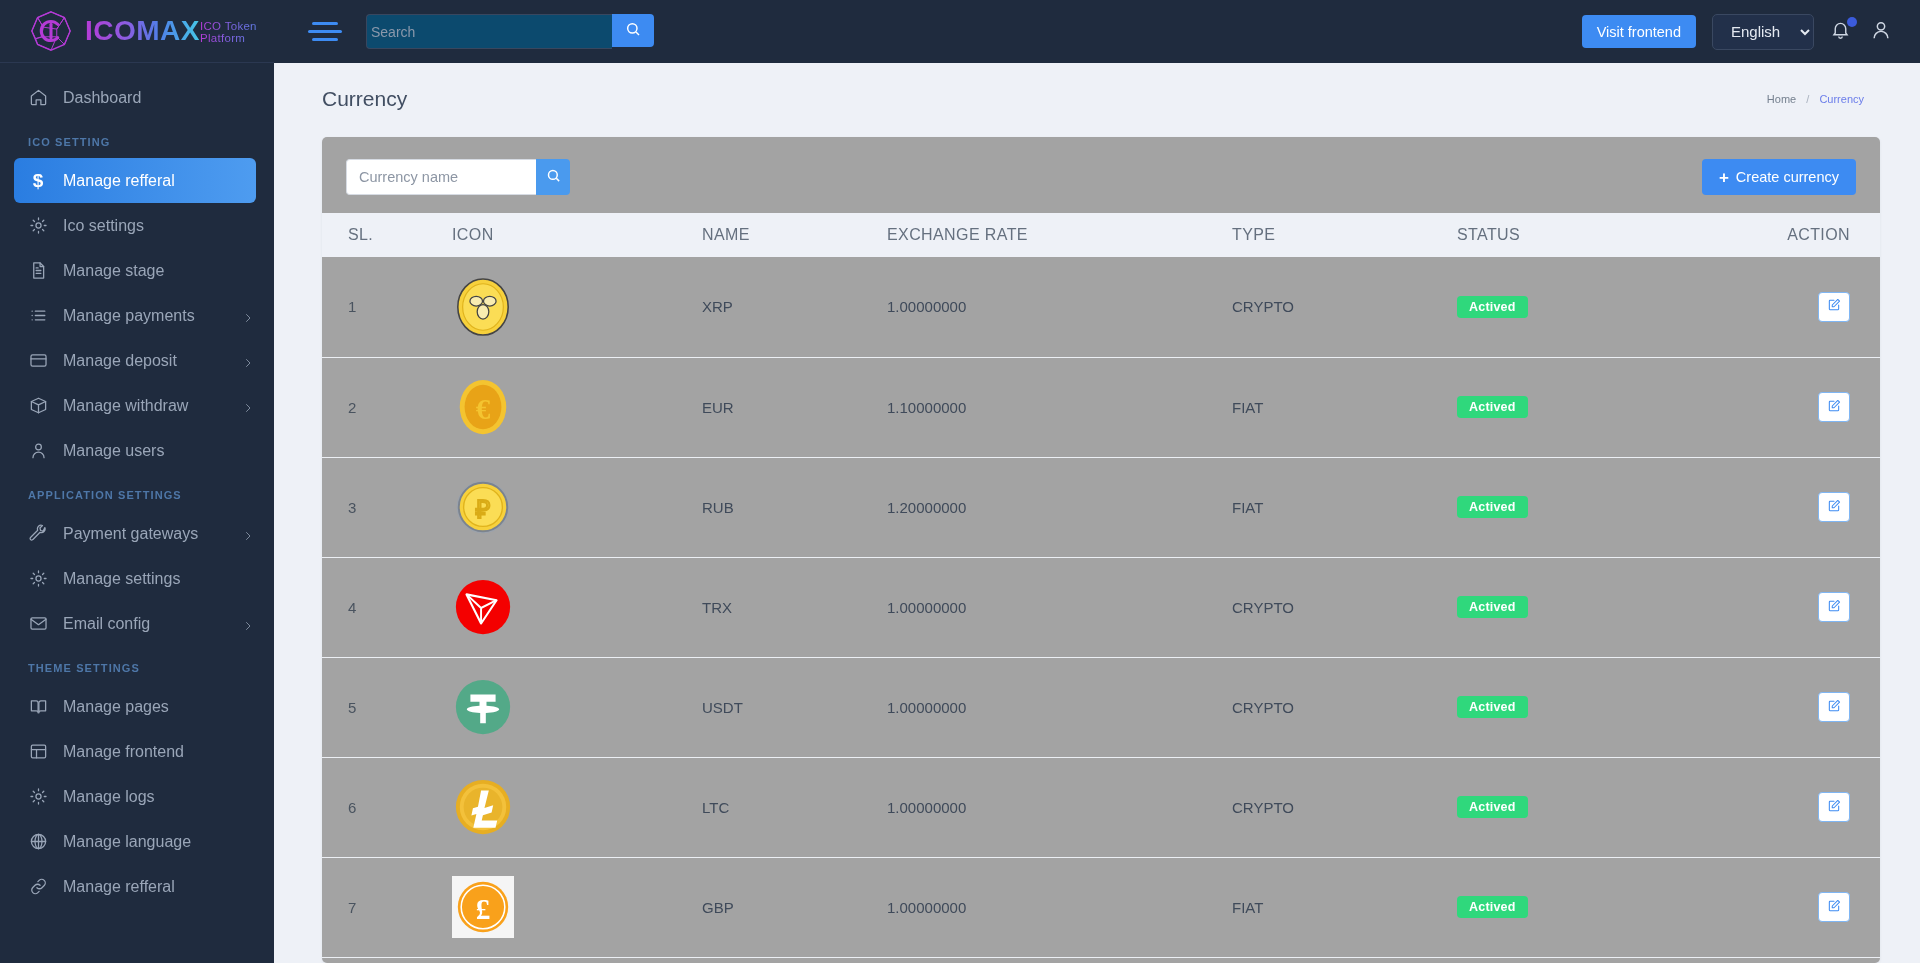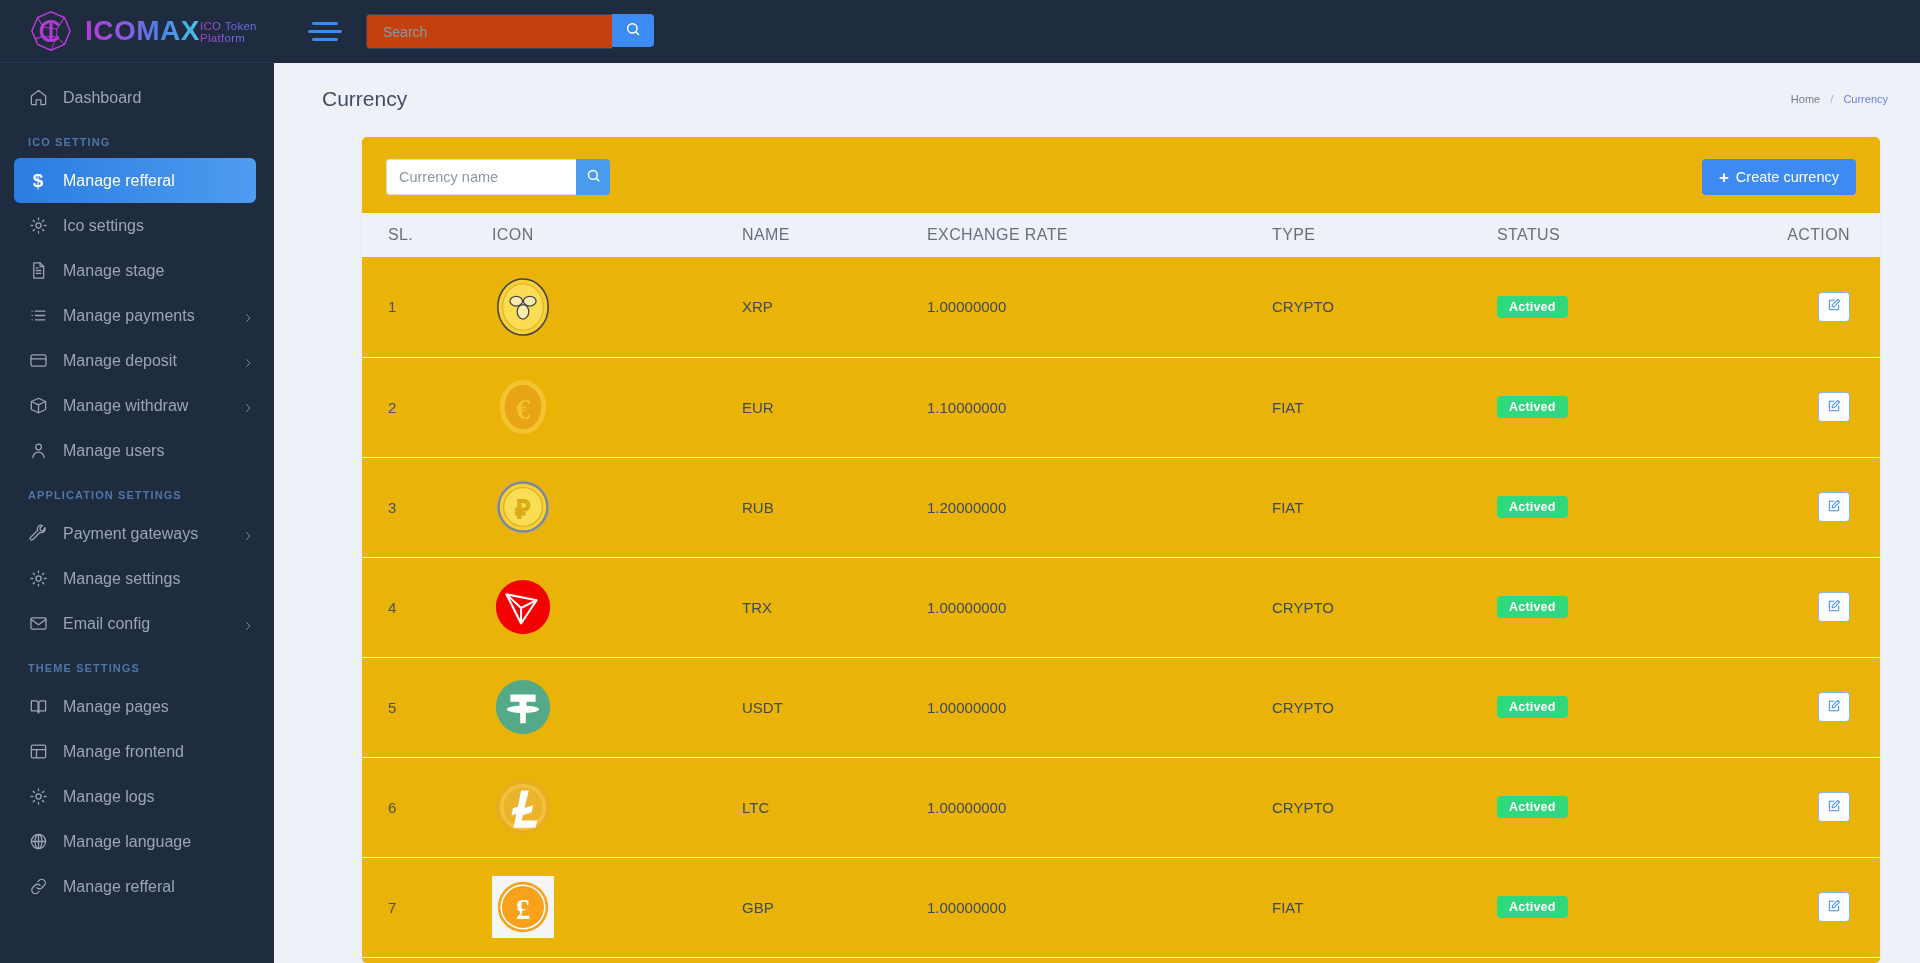--- a/index.html
+++ b/index.html
@@ -77,24 +77,24 @@
     width: 34px; height: 34px; margin-left: 34px;
     display: flex; flex-direction: column; justify-content: center; gap: 5px; cursor: pointer;
   }
   .hamburger i { display: block; height: 3px; background: #3d8bf2; border-radius: 2px; }
   .hamburger i:nth-child(1) { width: 26px; margin-left: 4px;}
   .hamburger i:nth-child(2) { width: 34px; }
   .hamburger i:nth-child(3) { width: 26px; margin-left: 4px;}
 
   .topsearch { display: flex; margin-left: 24px; }
   .topsearch input {
-    width: 246px; height: 35px; background: #c2410c;
+    width: 246px; height: 35px; background: #0c4a6e;
     border: 1px solid #38475f; border-right: none;
     border-radius: 4px 0 0 4px; color: #ccd4e0;
-    padding: 0 16px; font-size: 14px; outline: none;
+    padding: 0 4px; font-size: 14px; outline: none;
     font-family: "Liberation Sans", sans-serif;
   }
   .topsearch input::placeholder { color: #8b98ab; }
   .topsearch button {
     width: 42px; height: 33px; border: none; background: #3d8bf2;
     border-radius: 0 4px 4px 0; cursor: pointer;
     display: flex; align-items: center; justify-content: center;
   }
   .topsearch button svg { width: 16px; height: 16px; stroke: #fff; fill: none; stroke-width: 2.2; }
 
@@ -116,34 +116,34 @@
   .bell .dot {
     position: absolute; top: -2px; right: -3px;
     width: 10px; height: 10px; border-radius: 50%; background: #3b5bdb;
   }
   .user-ico { cursor: pointer; }
   .user-ico svg { width: 22px; height: 22px; stroke: #cfd7e3; fill: none; stroke-width: 1.6; }
 
   
   .page-head {
     height: 48px; display: flex; align-items: center;
-    padding: 0 32px 0 48px; background: #eef1f7;
+    padding: 0 56px 0 48px; background: #eef1f7;
     margin-top: 12px;
   }
   .page-title { font-size: 21px; color: #414e62; font-weight: 400; }
   .crumbs { margin-left: auto; font-size: 11px; color: #75808f; }
   .crumbs .sep { margin: 0 7px; color: #aab2bf; }
   .crumbs .cur { color: #6b7dea; }
 
   
   .card-wrap { padding: 14px 40px 0 48px; flex: 1; overflow: hidden; }
   .card {
-    background: #eab308; border-radius: 5px;
+    background: #a3a3a3; border-radius: 5px;
     box-shadow: 0 1px 3px rgba(30,40,60,.07);
-    height: 100%; overflow: hidden; margin-left: 40px;
+    height: 100%; overflow: hidden;
   }
   .card-top {
     display: flex; align-items: center;
     padding: 22px 24px 18px 24px;
   }
   .cur-search { display: flex; }
   .cur-search input {
     width: 190px; height: 36px;
     border: 1px solid #d6dbe3; border-right: none;
     border-radius: 4px 0 0 4px; padding: 0 12px;
@@ -400,20 +400,44 @@
       <button>
         <span>
           <svg viewBox="0 0 24 24">
               <circle cx="11" cy="11" r="7"></circle>
               <line x1="16.5" y1="16.5" x2="21" y2="21"></line>
             </svg>
         </span>
       </button>
     </div>
 
+    <div class="topright">
+      <button class="visit-btn">Visit frontend</button>
+
+      <select class="lang-select" id="lang-sel"><option value="English">English</option></select>
+
+      <div class="bell">
+        <span>
+          <svg viewBox="0 0 24 24">
+              <path d="M18 16v-5a6 6 0 1 0-12 0v5l-1.5 2h15z"></path>
+              <path d="M10 20a2 2 0 0 0 4 0"></path>
+            </svg>
+        </span>
+        <span class="dot"></span>
+      </div>
+
+      <div class="user-ico">
+        <span>
+          <svg viewBox="0 0 24 24">
+              <circle cx="12" cy="8" r="4"></circle>
+              <path d="M4.5 21a7.5 7.5 0 0 1 15 0"></path>
+            </svg>
+        </span>
+      </div>
+    </div>
   </header>
 
   <div class="page-head">
     <h1 class="page-title">Currency</h1>
     <div class="crumbs">
       <span>Home</span>
       <span class="sep">/</span>
       <span class="cur">Currency</span>
     </div>
   </div>

